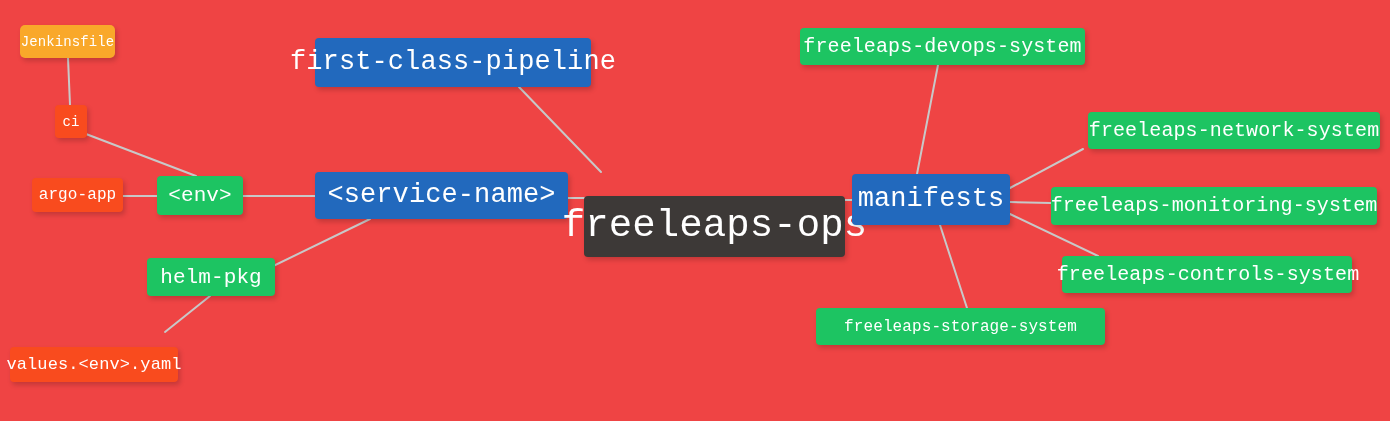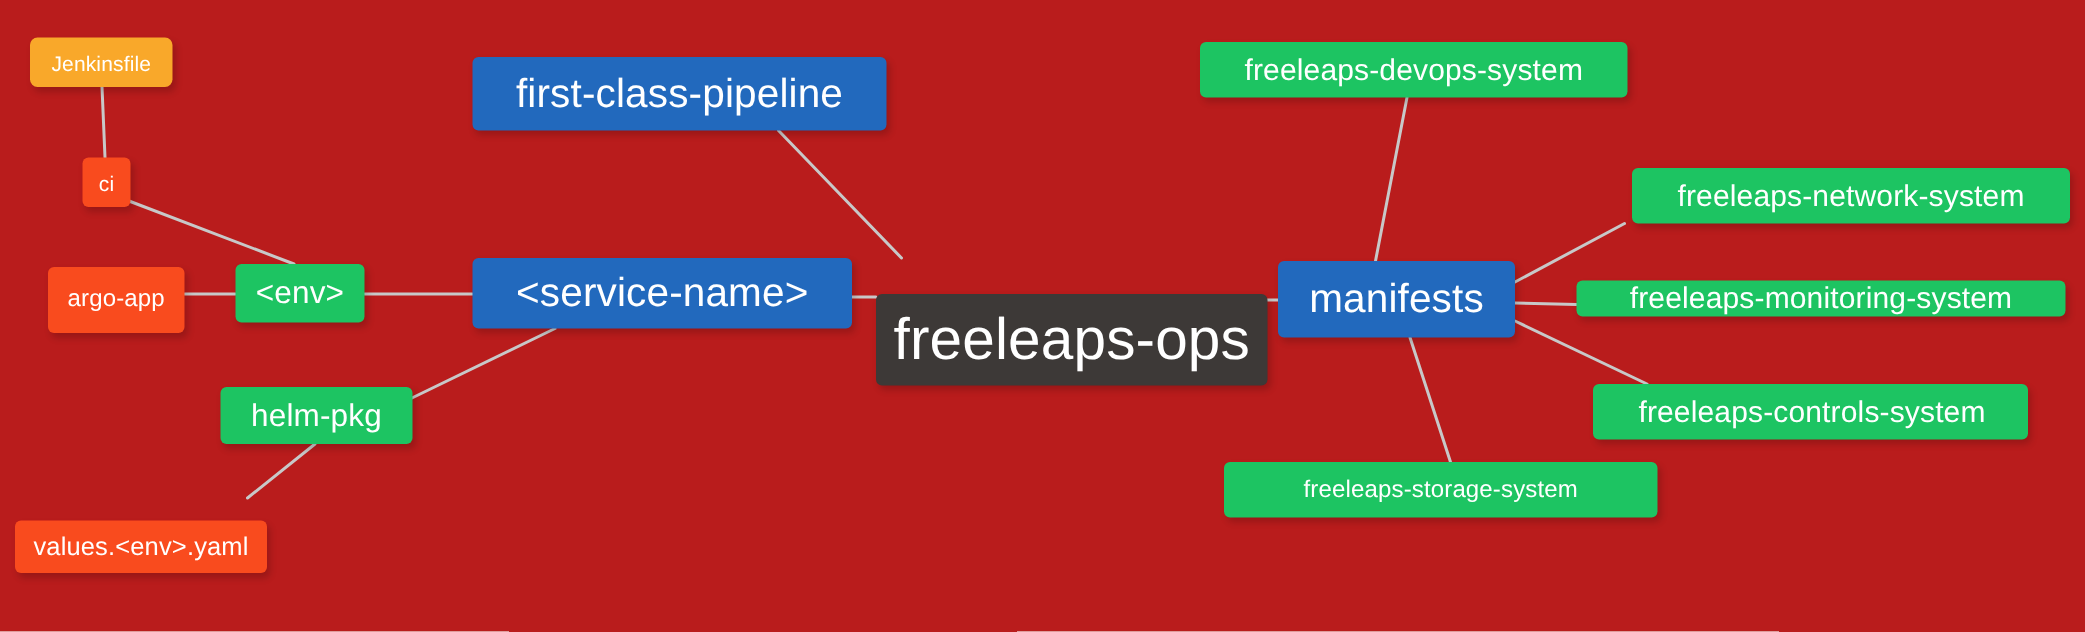--- a/index.html
+++ b/index.html
@@ -5,23 +5,23 @@
 <style>
   html, body {
     margin: 0;
     padding: 0;
     background: #ffffff;
   }
   #canvas {
     position: relative;
     width: 1390px;
     height: 421px;
-    background: #b91c1c;
+    background: #ef4444;
     overflow: hidden;
-    font-family: Liberation Sans, sans-serif;
+    font-family: Liberation Mono, monospace;
   }
   #edge-layer {
     position: absolute;
     left: 0;
     top: 0;
     width: 1390px;
     height: 421px;
     pointer-events: none;
   }
   .node {
@@ -63,21 +63,21 @@
       <line x1="1010" y1="214" x2="1098" y2="256" stroke="#c8c8c8" stroke-width="2" stroke-linecap="round"></line>
       <line x1="940" y1="225" x2="967" y2="308" stroke="#c8c8c8" stroke-width="2" stroke-linecap="round"></line>
     </svg>
   <div id="node-layer">
       <div class="node" style="left: 20px; top: 25px; width: 95px; height: 33px; background: rgb(249, 168, 42); color: rgb(255, 255, 255); font-size: 14px; border-radius: 5px;">
         <span class="node-label">Jenkinsfile</span>
       </div>
       <div class="node" style="left: 55px; top: 105px; width: 32px; height: 33px; background: rgb(249, 75, 30); color: rgb(255, 255, 255); font-size: 14px; border-radius: 4px;">
         <span class="node-label">ci</span>
       </div>
-      <div class="node" style="left: 32px; top: 178px; width: 91px; height: 44px; background: rgb(249, 75, 30); color: rgb(255, 255, 255); font-size: 16px; border-radius: 4px;">
+      <div class="node" style="left: 32px; top: 178px; width: 91px; height: 34px; background: rgb(249, 75, 30); color: rgb(255, 255, 255); font-size: 16px; border-radius: 4px;">
         <span class="node-label">argo-app</span>
       </div>
       <div class="node" style="left: 157px; top: 176px; width: 86px; height: 39px; background: rgb(29, 196, 98); color: rgb(255, 255, 255); font-size: 21px; border-radius: 4px;">
         <span class="node-label">&lt;env&gt;</span>
       </div>
       <div class="node" style="left: 147px; top: 258px; width: 128px; height: 38px; background: rgb(29, 196, 98); color: rgb(255, 255, 255); font-size: 21px; border-radius: 4px;">
         <span class="node-label">helm-pkg</span>
       </div>
       <div class="node" style="left: 10px; top: 332px; width: 168px; height: 35px; background: rgb(249, 75, 30); color: rgb(255, 255, 255); font-size: 17px; border-radius: 4px; margin-top: 15px;">
         <span class="node-label">values.&lt;env&gt;.yaml</span>
@@ -93,21 +93,21 @@
       </div>
       <div class="node" style="left: 852px; top: 174px; width: 158px; height: 51px; background: rgb(34, 105, 189); color: rgb(255, 255, 255); font-size: 27px; border-radius: 4px;">
         <span class="node-label">manifests</span>
       </div>
       <div class="node" style="left: 800px; top: 28px; width: 285px; height: 37px; background: rgb(29, 196, 98); color: rgb(255, 255, 255); font-size: 20px; border-radius: 4px;">
         <span class="node-label">freeleaps-devops-system</span>
       </div>
       <div class="node" style="left: 1088px; top: 112px; width: 292px; height: 37px; background: rgb(29, 196, 98); color: rgb(255, 255, 255); font-size: 20px; border-radius: 4px;">
         <span class="node-label">freeleaps-network-system</span>
       </div>
-      <div class="node" style="left: 1051px; top: 187px; width: 326px; height: 24px; background: rgb(29, 196, 98); color: rgb(255, 255, 255); font-size: 20px; border-radius: 4px;">
+      <div class="node" style="left: 1051px; top: 187px; width: 326px; height: 38px; background: rgb(29, 196, 98); color: rgb(255, 255, 255); font-size: 20px; border-radius: 4px;">
         <span class="node-label">freeleaps-monitoring-system</span>
       </div>
       <div class="node" style="left: 1062px; top: 256px; width: 290px; height: 37px; background: rgb(29, 196, 98); color: rgb(255, 255, 255); font-size: 20px; border-radius: 4px; padding-left: 12px;">
         <span class="node-label">freeleaps-controls-system</span>
       </div>
       <div class="node" style="left: 816px; top: 308px; width: 289px; height: 37px; background: rgb(29, 196, 98); color: rgb(255, 255, 255); font-size: 16px; border-radius: 4px;">
         <span class="node-label">freeleaps-storage-system</span>
       </div>
     </div>
 </div>

